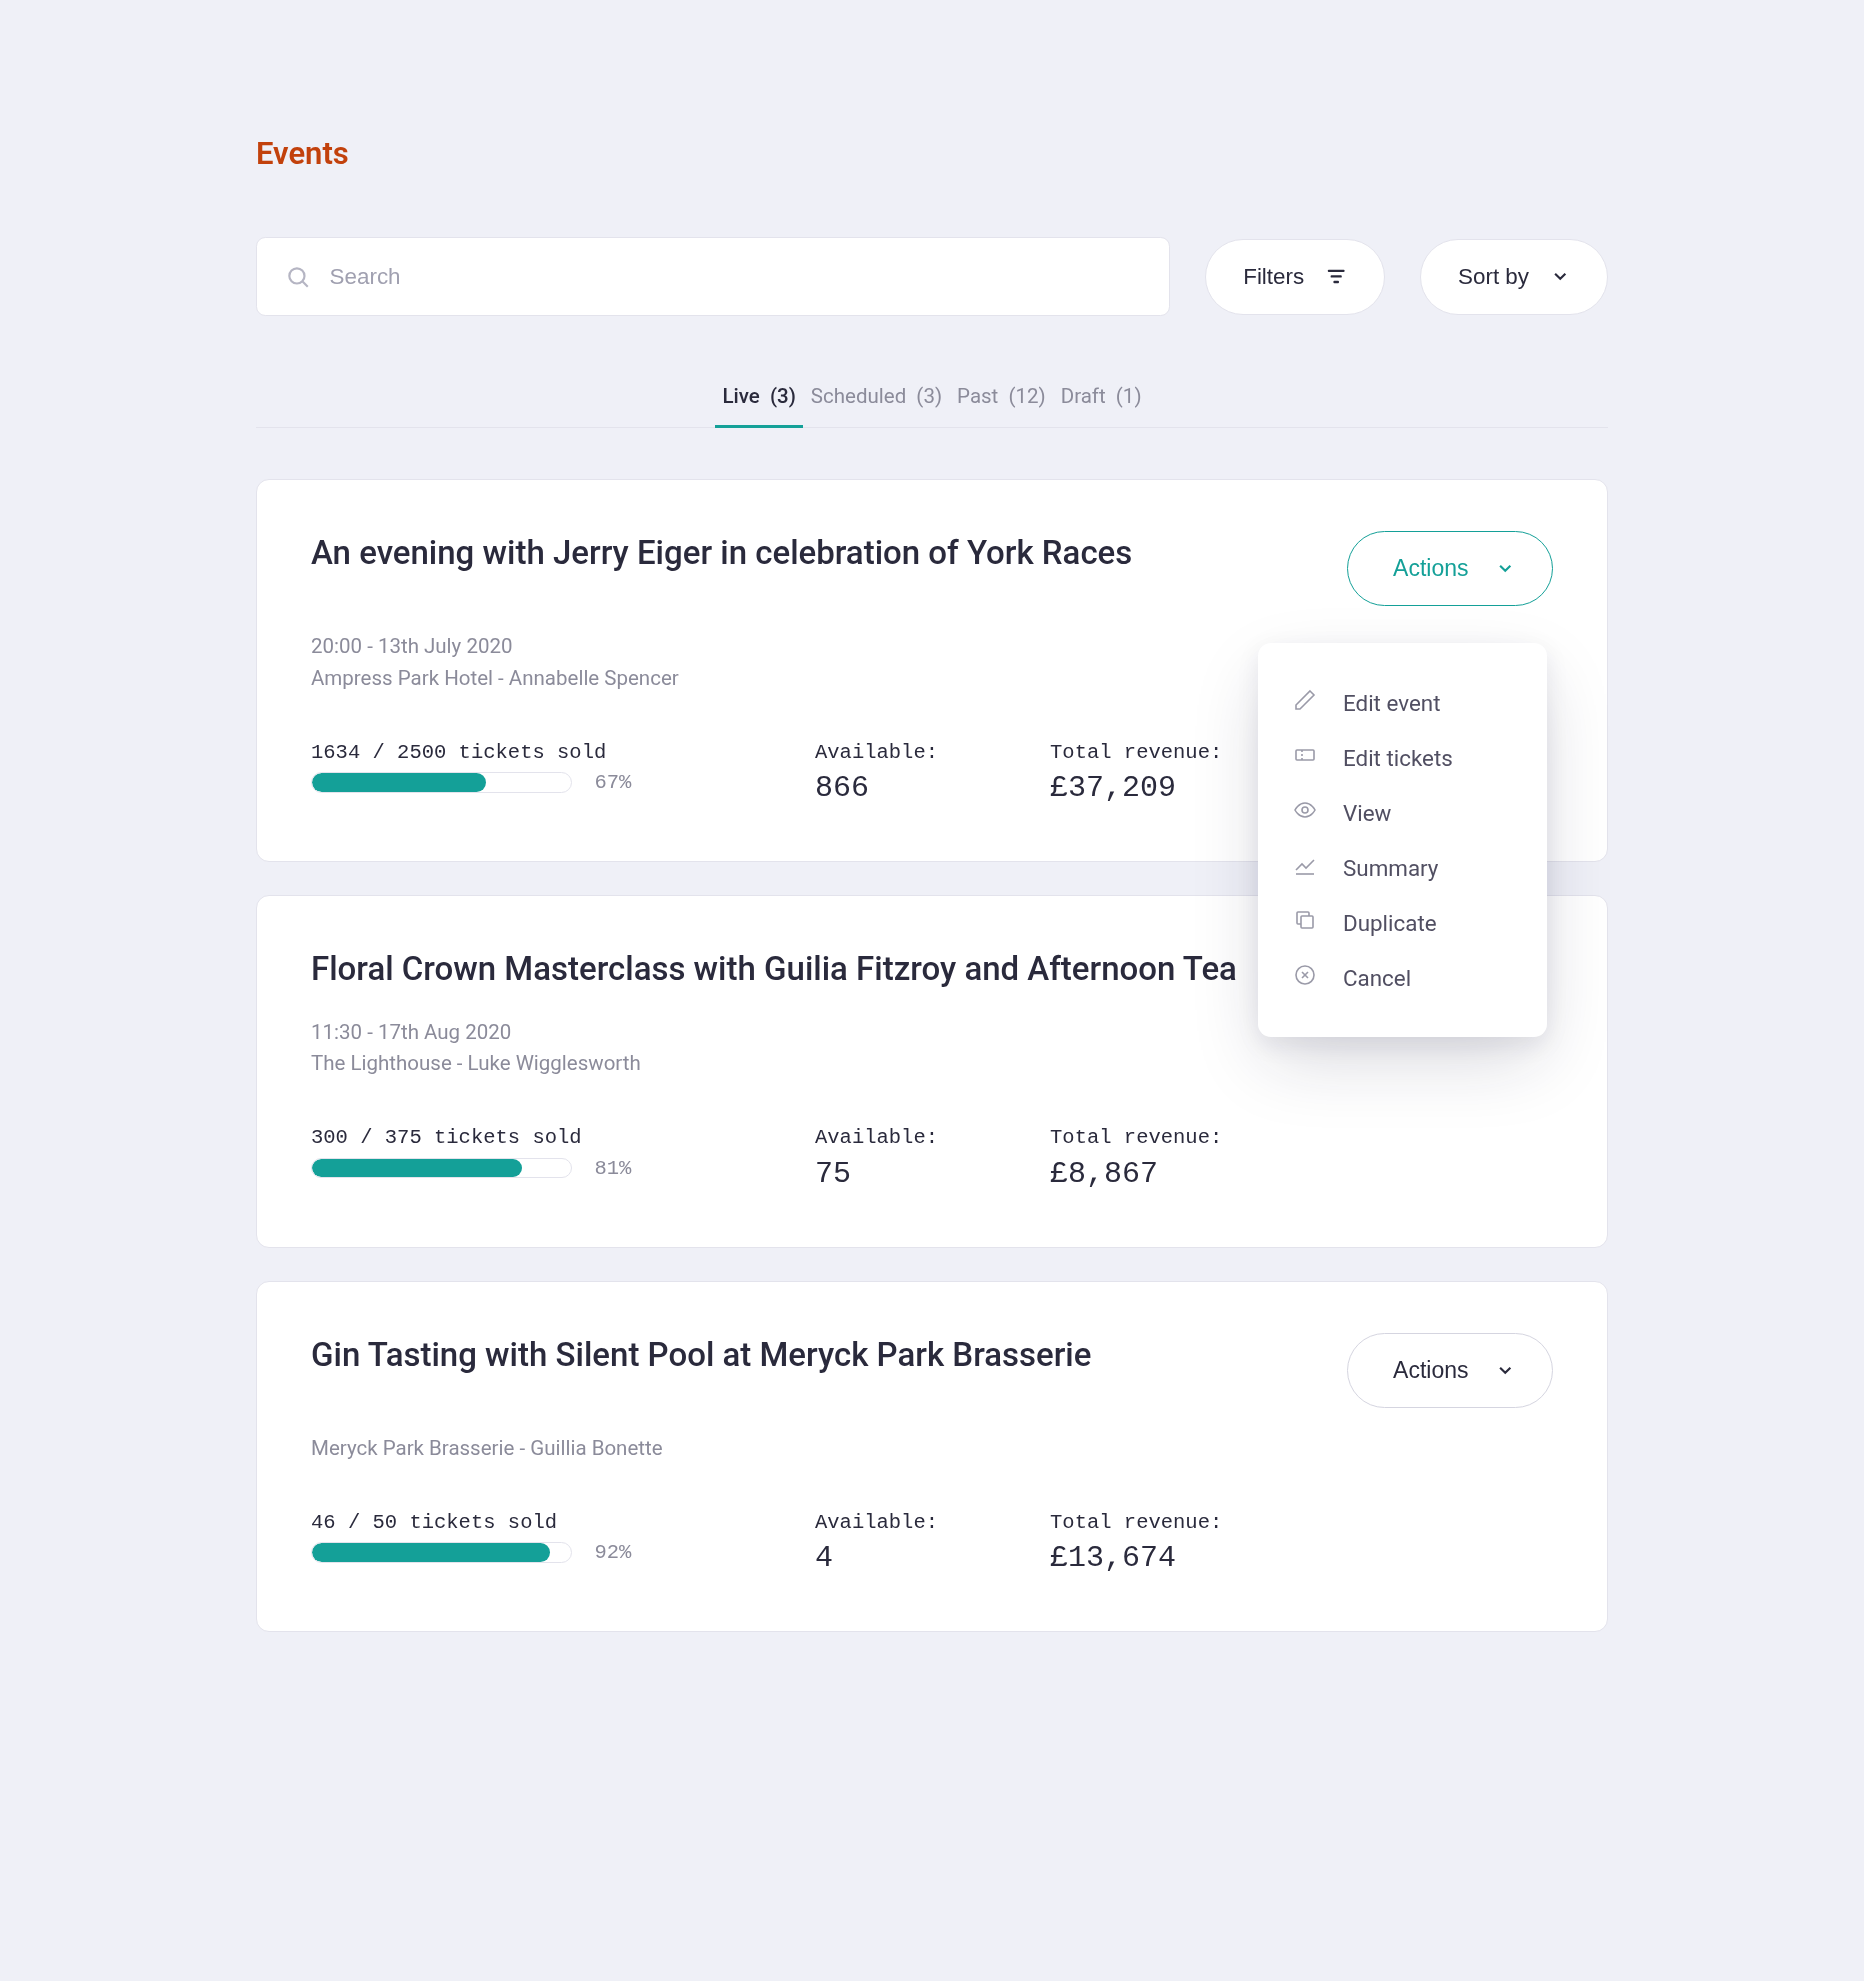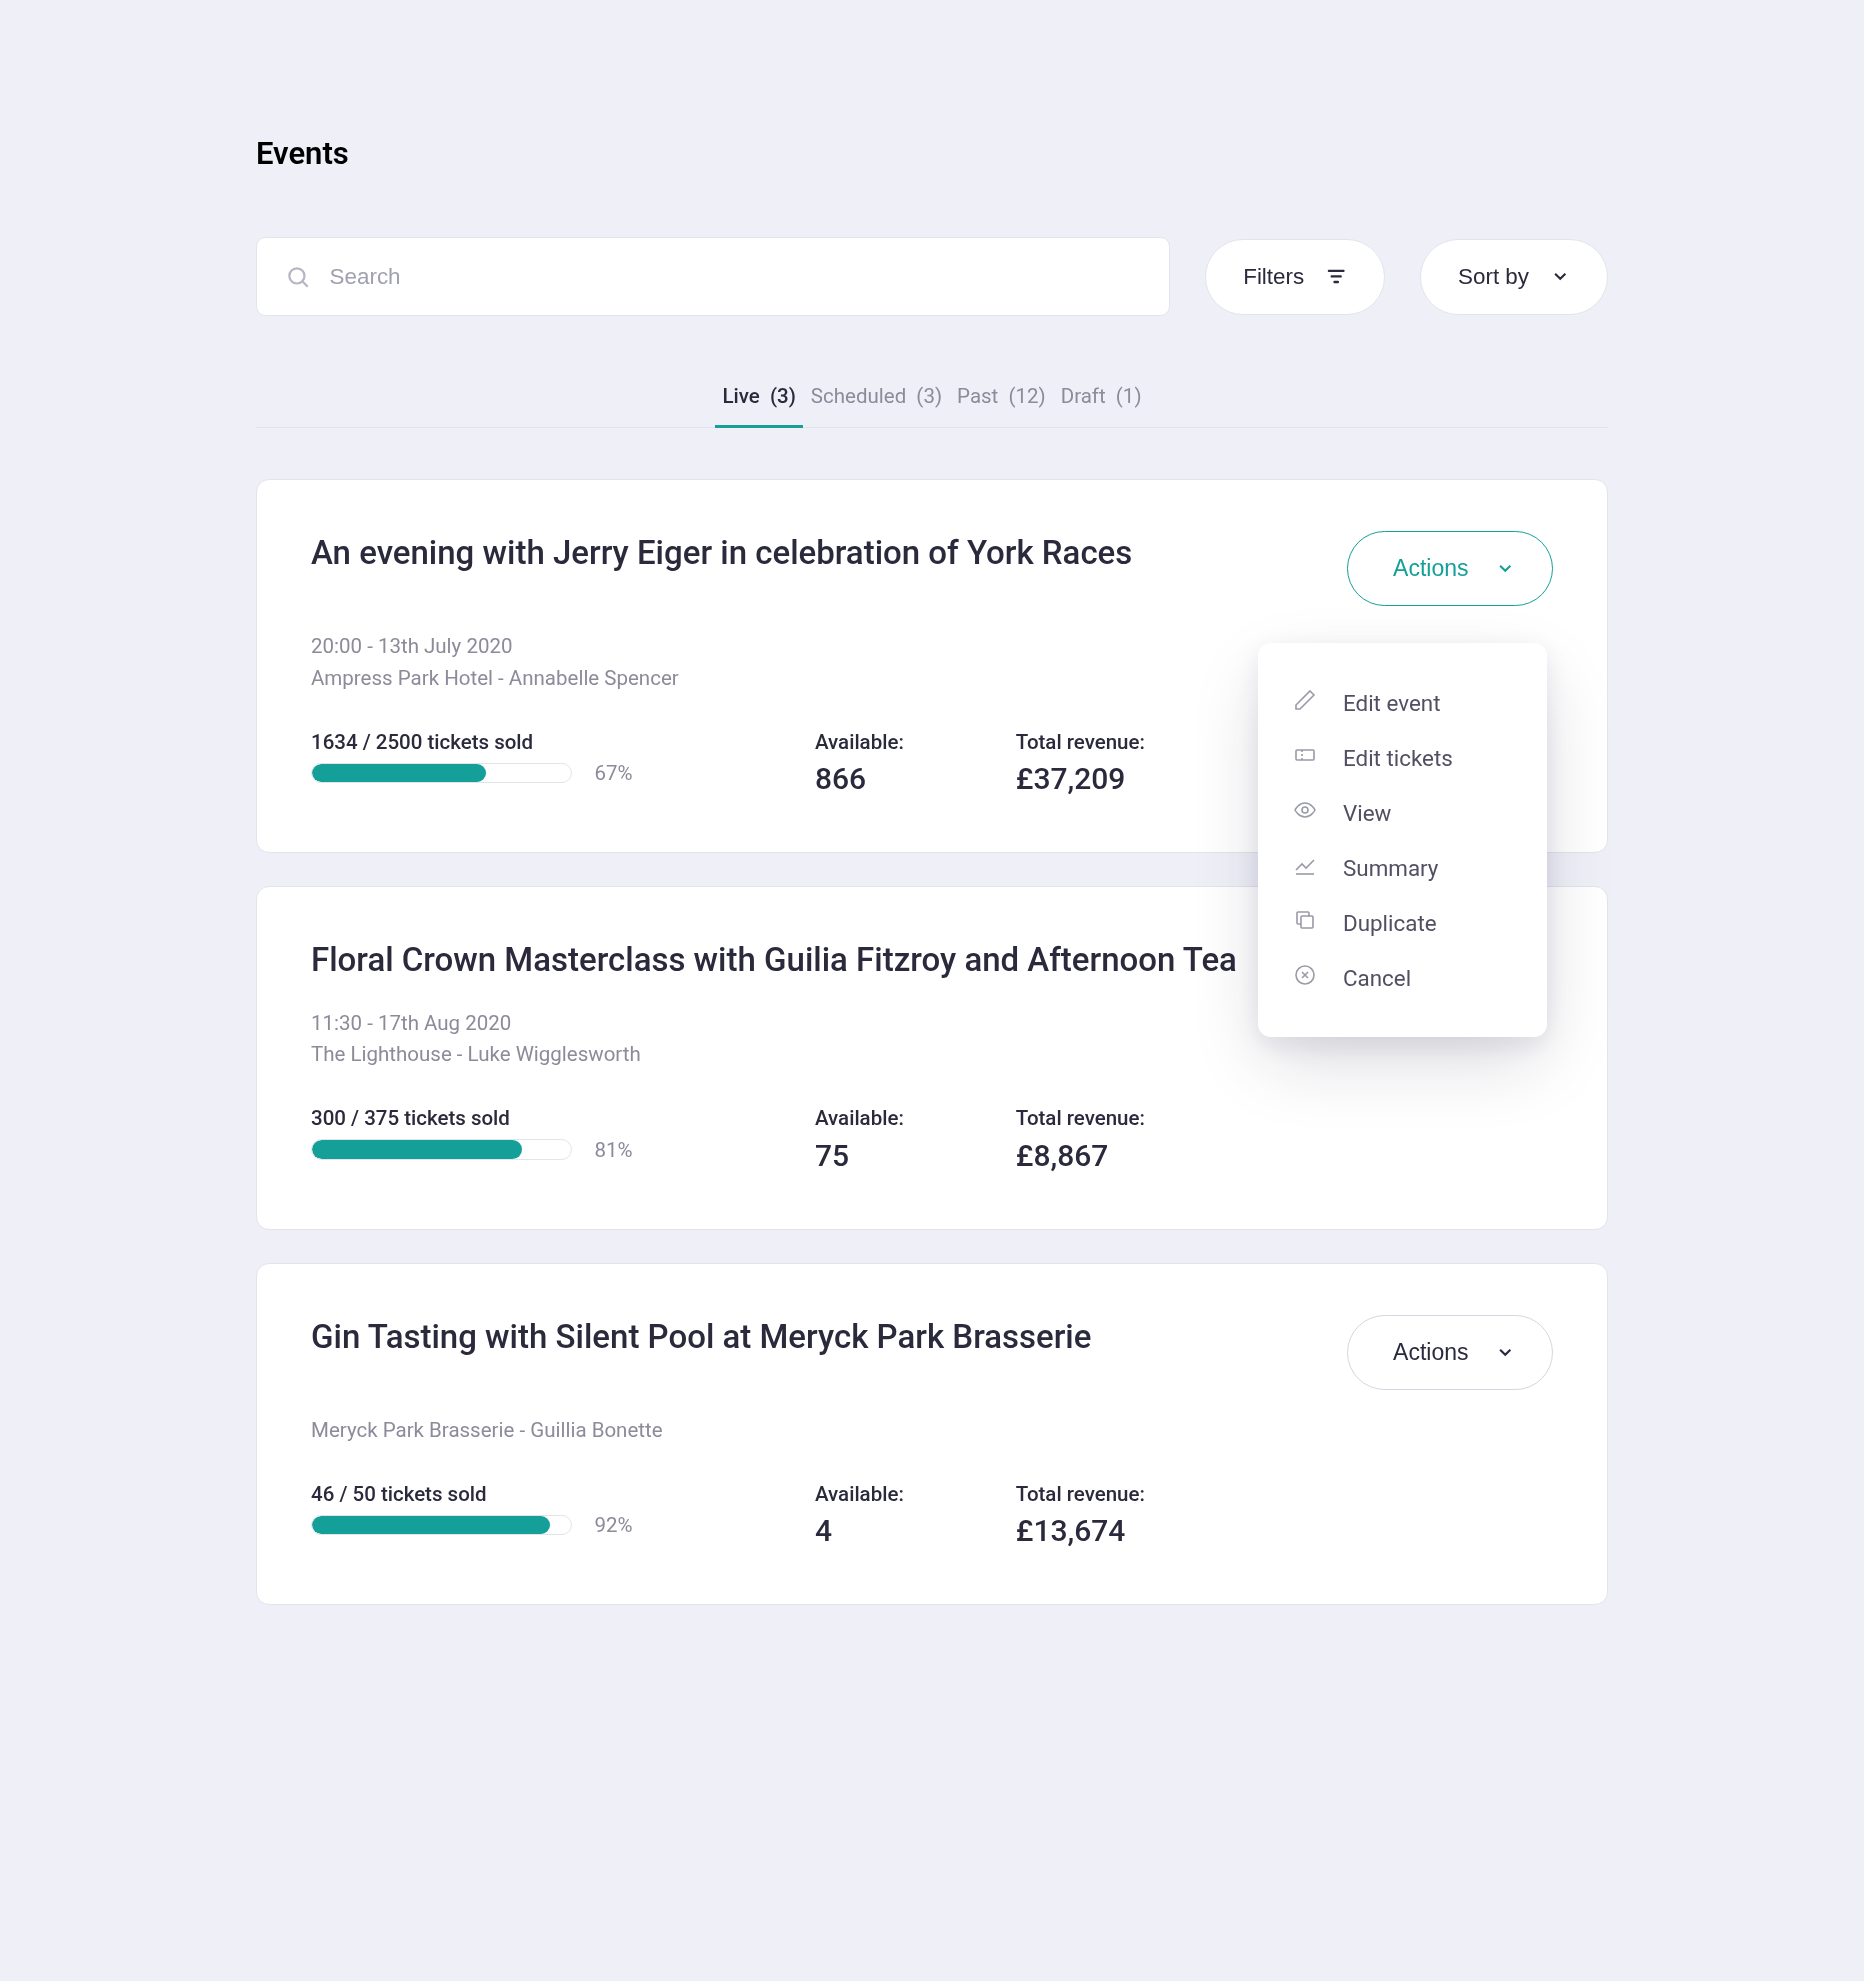--- a/index.html
+++ b/index.html
@@ -10,21 +10,21 @@
   min-height: 1982px;
 }
 .container {
   max-width: 1454px;
   margin: 0 auto;
   padding: 135px 51px;
 }
 .page-title {
   font-size: 31px;
   font-weight: 600;
-  color: #000000;
+  color: #c2410c;
   margin-bottom: 65px;
 }
 .controls-row {
   display: flex;
   gap: 35px;
   align-items: center;
   margin-bottom: 51px;
 }
 .search-box {
   flex: 1;
@@ -104,21 +104,21 @@
   height: 75px;
   padding: 0 37px 0 45px;
   font-size: 23px;
   font-weight: 500;
   cursor: pointer;
   background: #fff;
 }
 .actions-button.teal { border: 1.9px solid #14a098; color: #14a098; }
 .actions-button.gray { border: 1.9px solid #d5d5e0; color: #2a2a3c; }
 .meta-line { font-size: 20.5px; color: #8b8b9a; margin-bottom: 7.5px; }
-.stats-row { display: flex; margin-top: 40px; gap: 112px; }
+.stats-row { display: flex; margin-top: 51px; gap: 112px; font-family: Liberation Mono, monospace; }
 .stat-block { display: flex; flex-direction: column; }
 .stat-label { font-size: 20.5px; color: #2a2a3c; font-weight: 500; margin-bottom: 7.5px; }
 .stat-big { font-size: 30px; font-weight: 500; color: #2a2a3c; }
 .progress-wrap { display: flex; align-items: center; gap: 22.4px; }
 .progress-bar {
   width: 261px;
   height: 20.5px;
   border-radius: 18.6px;
   background: #fff;
   border: 0.9px solid #e3e3ec;

